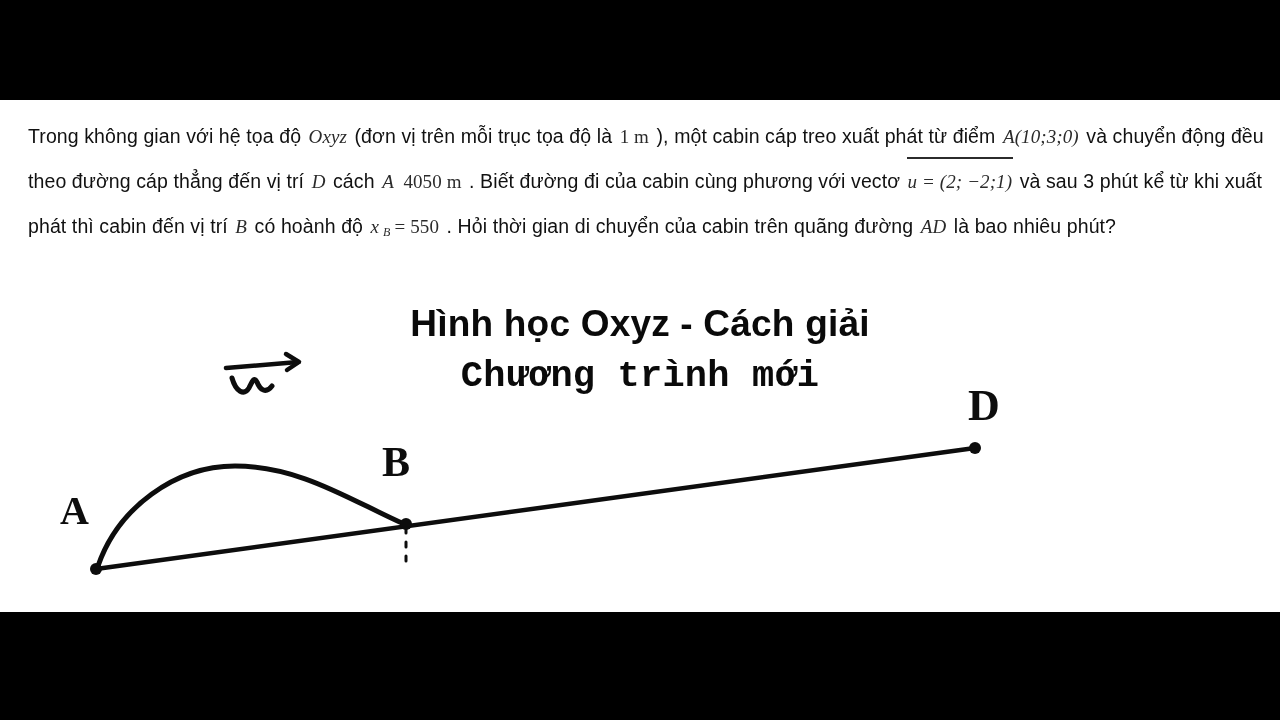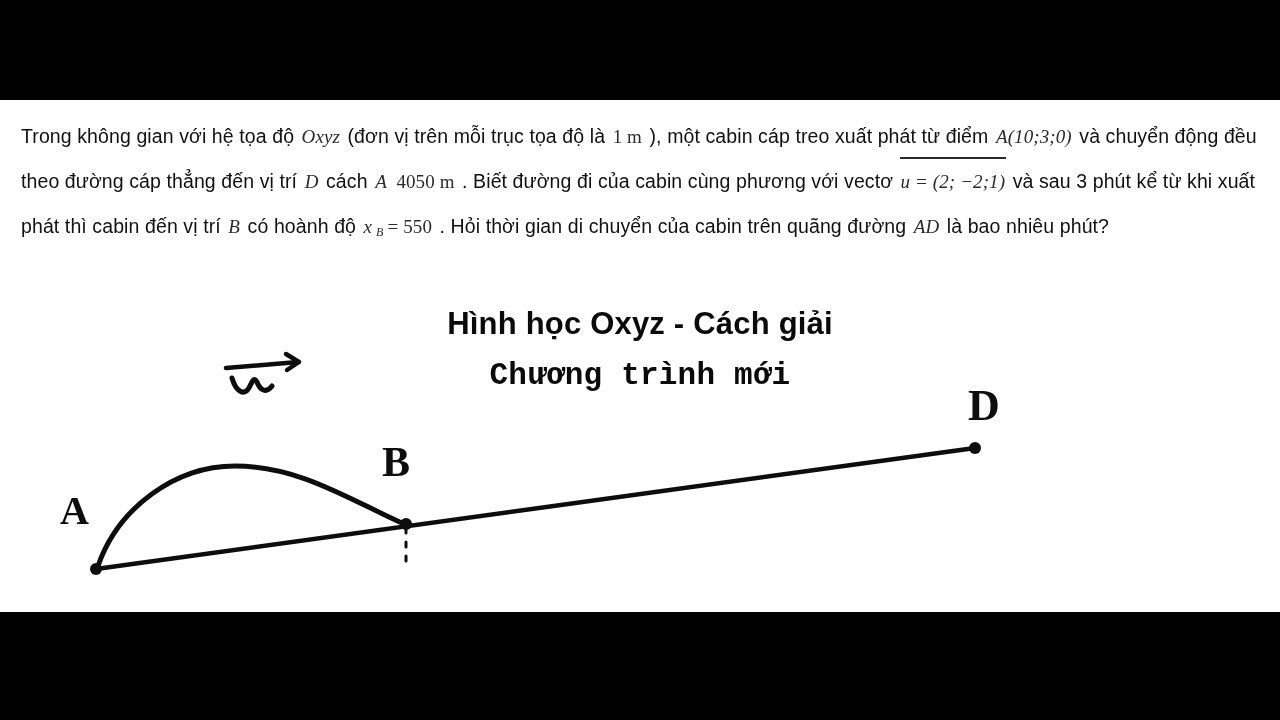--- a/index.html
+++ b/index.html
@@ -34,21 +34,21 @@
   .content {
     position: absolute;
     left: 0; top: 100px;
     width: 1280px;
     height: 512px;
     background: #ffffff;
     overflow: hidden;
   }
   .problem {
     position: absolute;
-    left: 21px;
+    left: 28px;
     top: 14px;
     width: 1248px;
     font-size: 19.5px;
     line-height: 44px;
     color: #111111;
     letter-spacing: 0.1px;
   }
   .problem .mt {
     font-family: "Liberation Serif", serif;
     font-style: italic;
@@ -80,21 +80,21 @@
   }
 
   .overlay-title {
     position: absolute;
     left: 0;
     top: 198px;
     width: 1280px;
     text-align: center;
     color: #0a0a0a;
     font-weight: bold;
-    font-size: 31px;
+    font-size: 37px;
     line-height: 52px;
     letter-spacing: 0.2px;
   }
   .overlay-title .line2 { display: block; font-family: Liberation Mono, monospace; }
 
   .sketch {
     position: absolute;
     left: 0;
     top: 0;
     width: 1280px;

